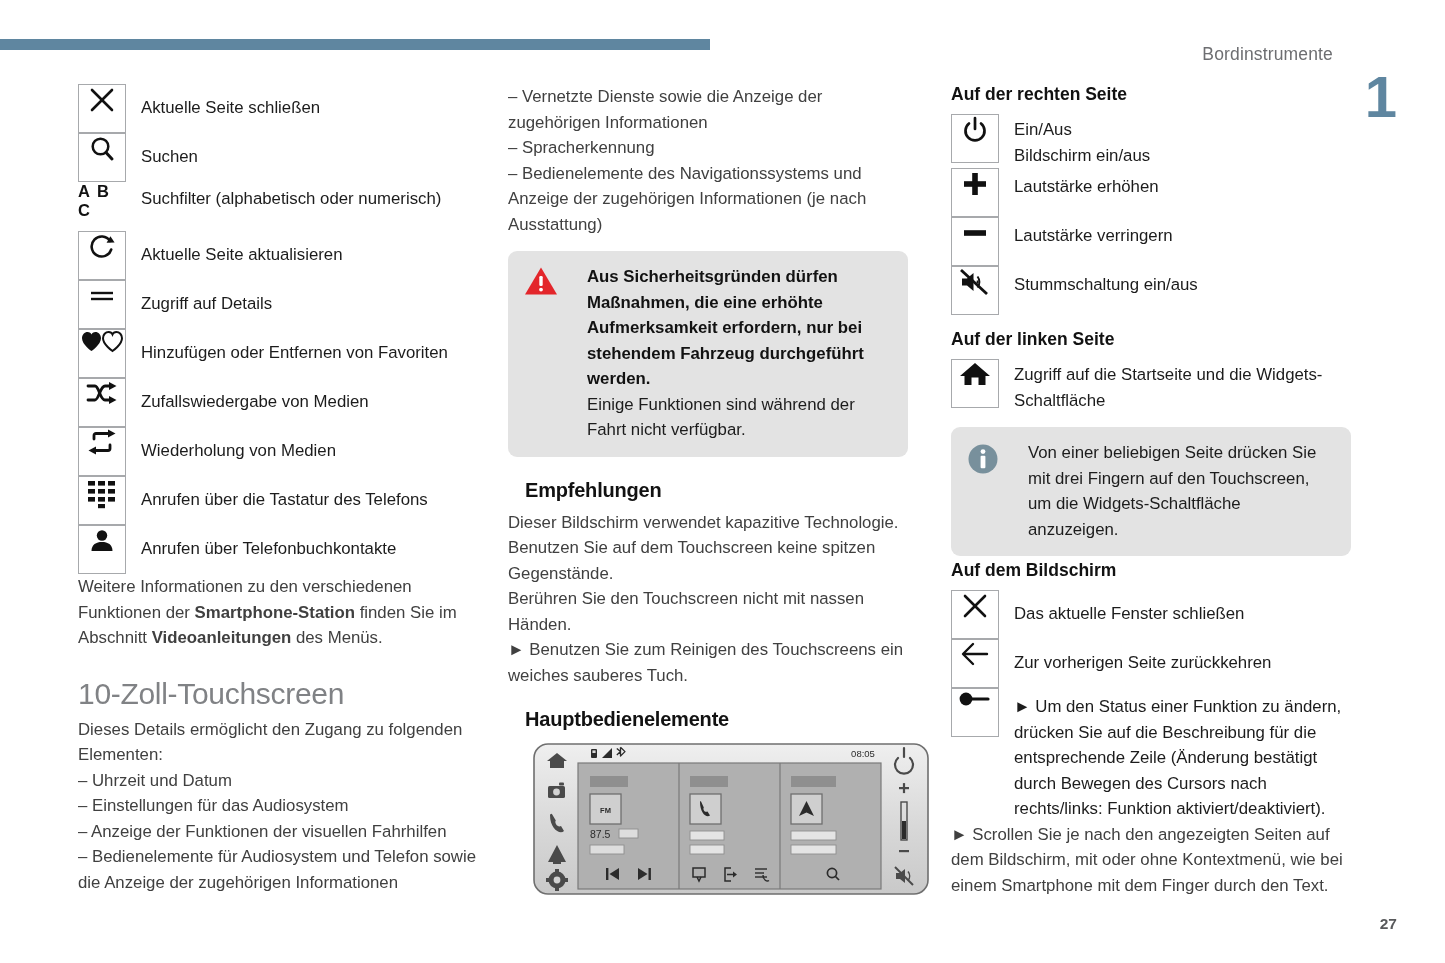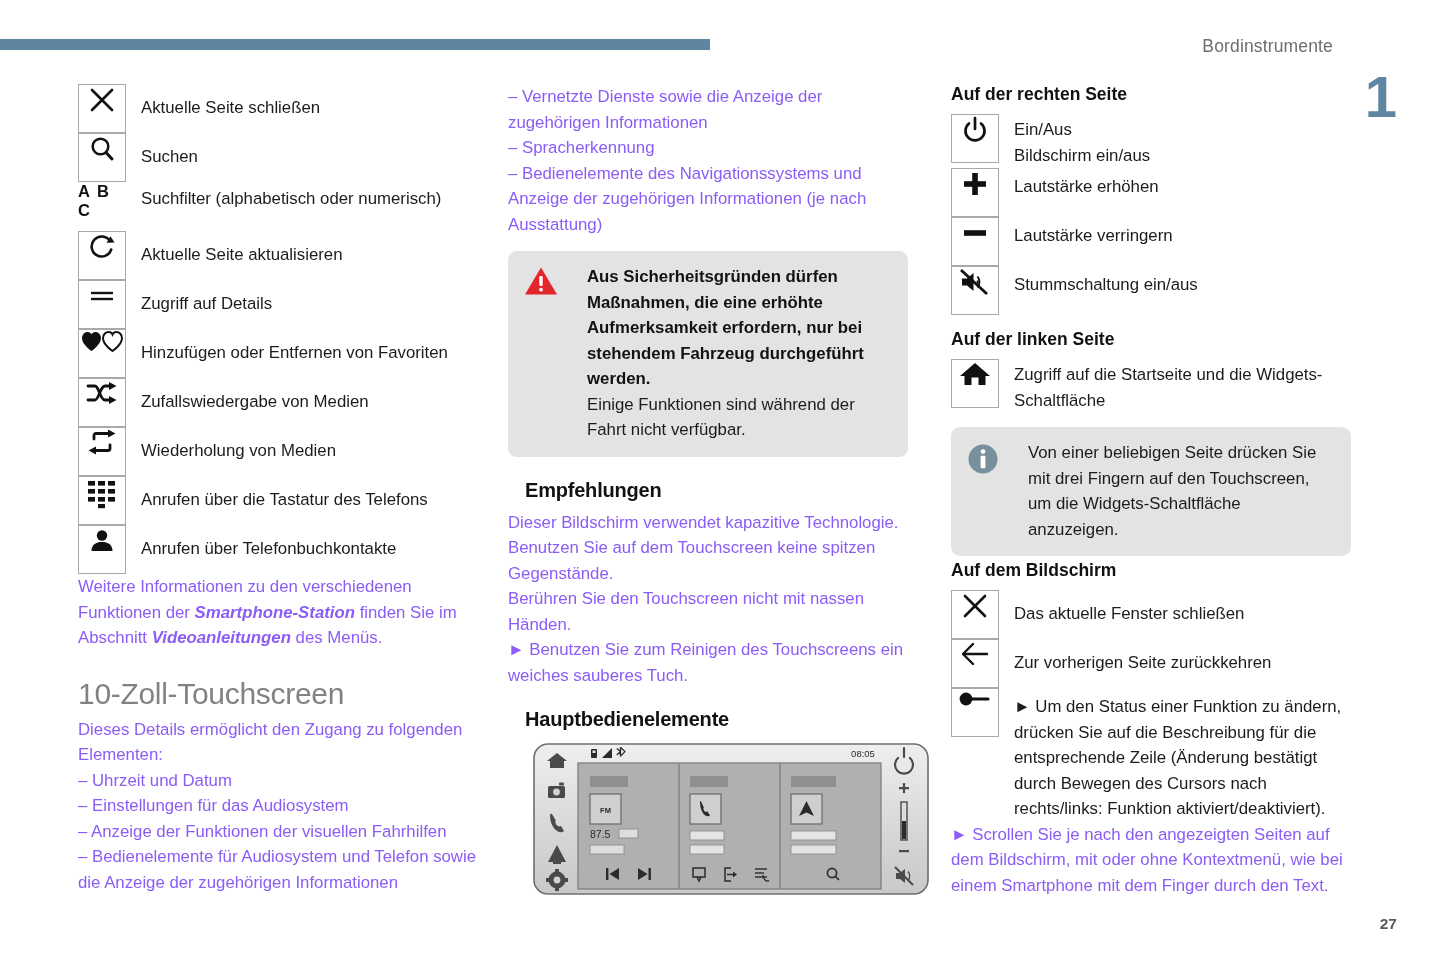--- a/index.html
+++ b/index.html
@@ -25,21 +25,21 @@
     position: absolute;
     left: 0;
     top: 39px;
     width: 710px;
     height: 11px;
     background: #5f86a0;
   }
   .header-title {
     position: absolute;
     right: 112px;
-    top: 36px;
+    top: 44px;
     font-size: 17.5px;
     color: #6d6e71;
     letter-spacing: 0.15px;
   }
   .chapter-number {
     position: absolute;
     right: 48px;
     top: 68px;
     font-size: 58px;
     font-weight: bold;
@@ -62,25 +62,25 @@
   }
   .col-left  { left: 78px;  width: 400px; }
   .col-mid   { left: 508px; width: 400px; }
   .col-right { left: 951px; width: 400px; }
 
   
   p.body, div.body {
     margin: 0;
     font-size: 16.8px;
     line-height: 25.5px;
-    color: #8b5cf6;
+    color: #404040;
   }
   .tight { margin: 0; }
   .gap-sm { margin-top: 13px; }
-  b, strong { font-weight: bold; font-style: italic; }
+  b, strong { font-weight: bold; }
 
   
   h2.section-title {
     margin: 0 0 6px 0;
     font-size: 30px;
     font-weight: 500;
     color: #808285;
     letter-spacing: -0.3px;
   }
   h3.sub-title {

